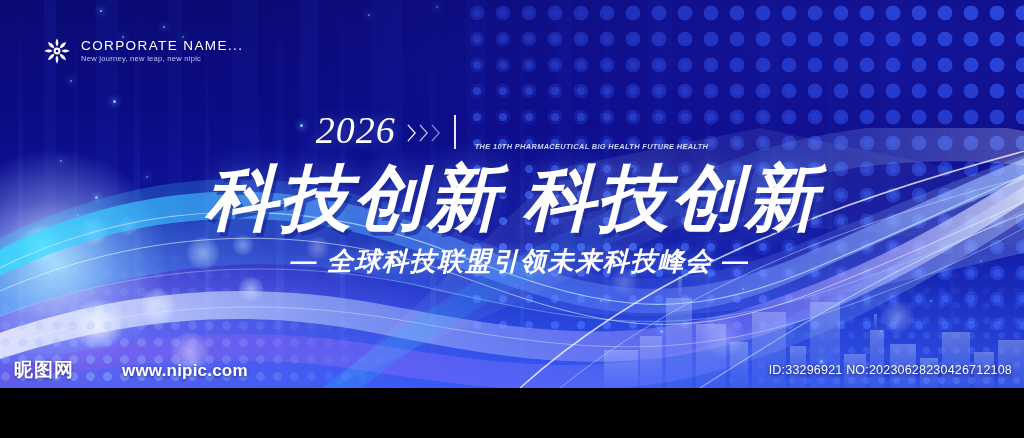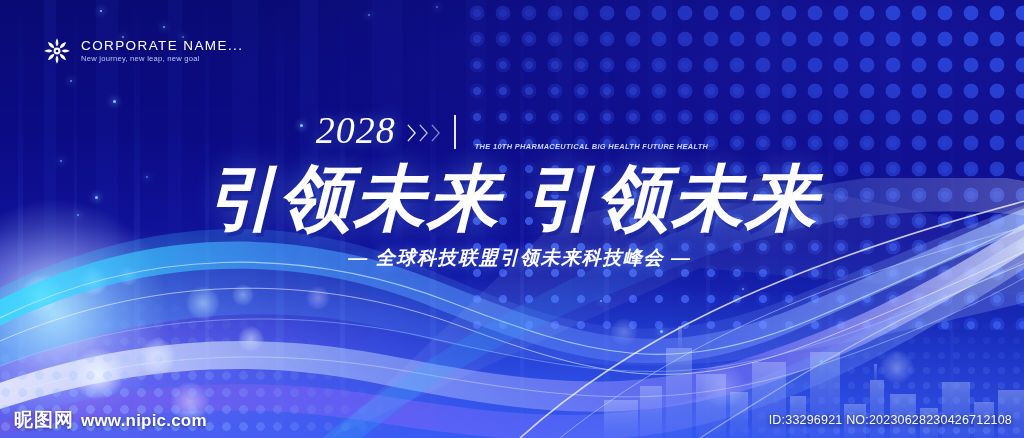--- a/index.html
+++ b/index.html
@@ -4,21 +4,21 @@
 <style>
   * { margin:0; padding:0; box-sizing:border-box; }
   html,body{ background:#000; }
   body{
     font-family:"Liberation Sans","DejaVu Sans",sans-serif;
     width:1024px; height:438px; overflow:hidden;
   }
 
   #poster{
     position:relative;
-    width:1024px; height:438px;
+    width:1024px; height:388px;
     overflow:hidden;
     background:
       radial-gradient(ellipse 120% 90% at 50% 115%, #3a62ff 0%, rgba(34,60,220,0) 58%),
       radial-gradient(ellipse 70% 60% at 8% 88%, #7a6cf0 0%, rgba(80,80,220,0) 60%),
       radial-gradient(ellipse 90% 70% at 86% 12%, #14149a 0%, rgba(10,10,110,0) 70%),
       linear-gradient(180deg,#0a0a75 0%,#0b0b84 30%,#10139a 55%,#1a2fc0 78%,#2b46d8 100%),
       #06066a;
   }
 
   
@@ -120,47 +120,47 @@
     color:#ffffff; letter-spacing:2px; line-height:1;
     white-space:nowrap;
     text-shadow:
       3px 4px 0 rgba(18,30,150,.55),
       0 0 26px rgba(120,170,255,.45);
   }
 
   
   .sub-title{
     position:absolute; left:0; right:0; top:248px;
-    text-align:center; color:#ffffff; font-size:19px; font-weight:700;
+    text-align:center; color:#ffffff; font-size:26px; font-weight:700;
     font-style:italic; letter-spacing:1.6px; line-height:1; white-space:nowrap;
     text-shadow:0 0 12px rgba(120,170,255,.5);
     margin-left:16px;
   }
 
   
   .keywords{
     position:absolute; left:0; right:0; top:278px;
     text-align:center; color:#dbe6ff; font-size:11.5px; font-weight:700;
     letter-spacing:.6px; line-height:1; white-space:nowrap;
   }
   .kw-sep{ color:#9fc0ff; font-weight:400; padding:0 1px; }
 
   
   .wm-left{
     position:absolute; left:14px; bottom:9px;
-    display:flex; align-items:baseline; gap:7px;
+    display:flex; align-items:baseline; gap:24px;
   }
   .wm-cn{
     color:#ffffff; font-size:19px; font-weight:700; letter-spacing:1px;
     line-height:1; font-family:"DejaVu Sans",sans-serif;
     text-shadow:0 1px 3px rgba(0,0,40,.5);
   }
   .wm-url{
     color:#ffffff; font-size:17px; font-weight:700; letter-spacing:.2px;
-    line-height:1; text-shadow:0 1px 3px rgba(0,0,40,.5);
+    line-height:1; text-shadow:0 1px 3px rgba(0,0,40,.5);margin-left:24px;
   }
   .wm-id{
     position:absolute; right:12px; bottom:12px;
     color:#ffffff; font-size:12.5px; font-weight:400; letter-spacing:.2px;
     line-height:1; opacity:.96;
     text-shadow:0 1px 4px rgba(0,0,40,.85);
     margin-top:16px;
   }
 </style>
 </head>
@@ -328,44 +328,44 @@
         <path d="M8 32 C9.5 26.5 11.5 24.5 16.5 23.5 C15.5 28.5 13.5 30.5 8 32 Z"></path>
         <path d="M32 32 C26.5 30.5 24.5 28.5 23.5 23.5 C28.5 24.5 30.5 26.5 32 32 Z"></path>
         <circle cx="20" cy="20" r="4.6"></circle>
       </g>
       <circle cx="20" cy="20" r="1.8" fill="#0b0b84"></circle>
     </svg>
     <div class="logo-text">
       <div class="logo-name">
         <span>CORPORATE NAME</span><span>...</span>
       </div>
-      <div class="logo-tag">New journey, new leap, new goal</div>
+      <div class="logo-tag">New journey, new leap, new nipic</div>
     </div>
   </div>
 
   <div class="year-row">
-    <div class="year">2028</div>
+    <div class="year">2026</div>
     <div class="chevs">
       <svg class="chev" viewBox="0 0 12 22">
           <path d="M2 2 L10 11 L2 20" fill="none" stroke="#ffffff" stroke-width="1.4" opacity=".95"></path>
         </svg>
       <svg class="chev" viewBox="0 0 12 22">
           <path d="M2 2 L10 11 L2 20" fill="none" stroke="#ffffff" stroke-width="1.4" opacity=".72"></path>
         </svg>
       <svg class="chev" viewBox="0 0 12 22">
           <path d="M2 2 L10 11 L2 20" fill="none" stroke="#ffffff" stroke-width="1.4" opacity=".5"></path>
         </svg>
     </div>
     <div class="divider"></div>
     <div class="year-right">
       <div class="slogan-en">THE 10TH PHARMACEUTICAL BIG HEALTH FUTURE HEALTH</div>
     </div>
   </div>
 
-  <div class="main-title">引领未来 引领未来</div>
+  <div class="main-title">科技创新 科技创新</div>
 
   <div class="sub-title">— 全球科技联盟引领未来科技峰会 —</div>
 
 
   <div class="wm-left">
     <span class="wm-cn">昵图网</span>
     <span class="wm-url">www.nipic.com</span>
   </div>
   <div class="wm-id">ID:33296921 NO:20230628230426712108</div>
 

